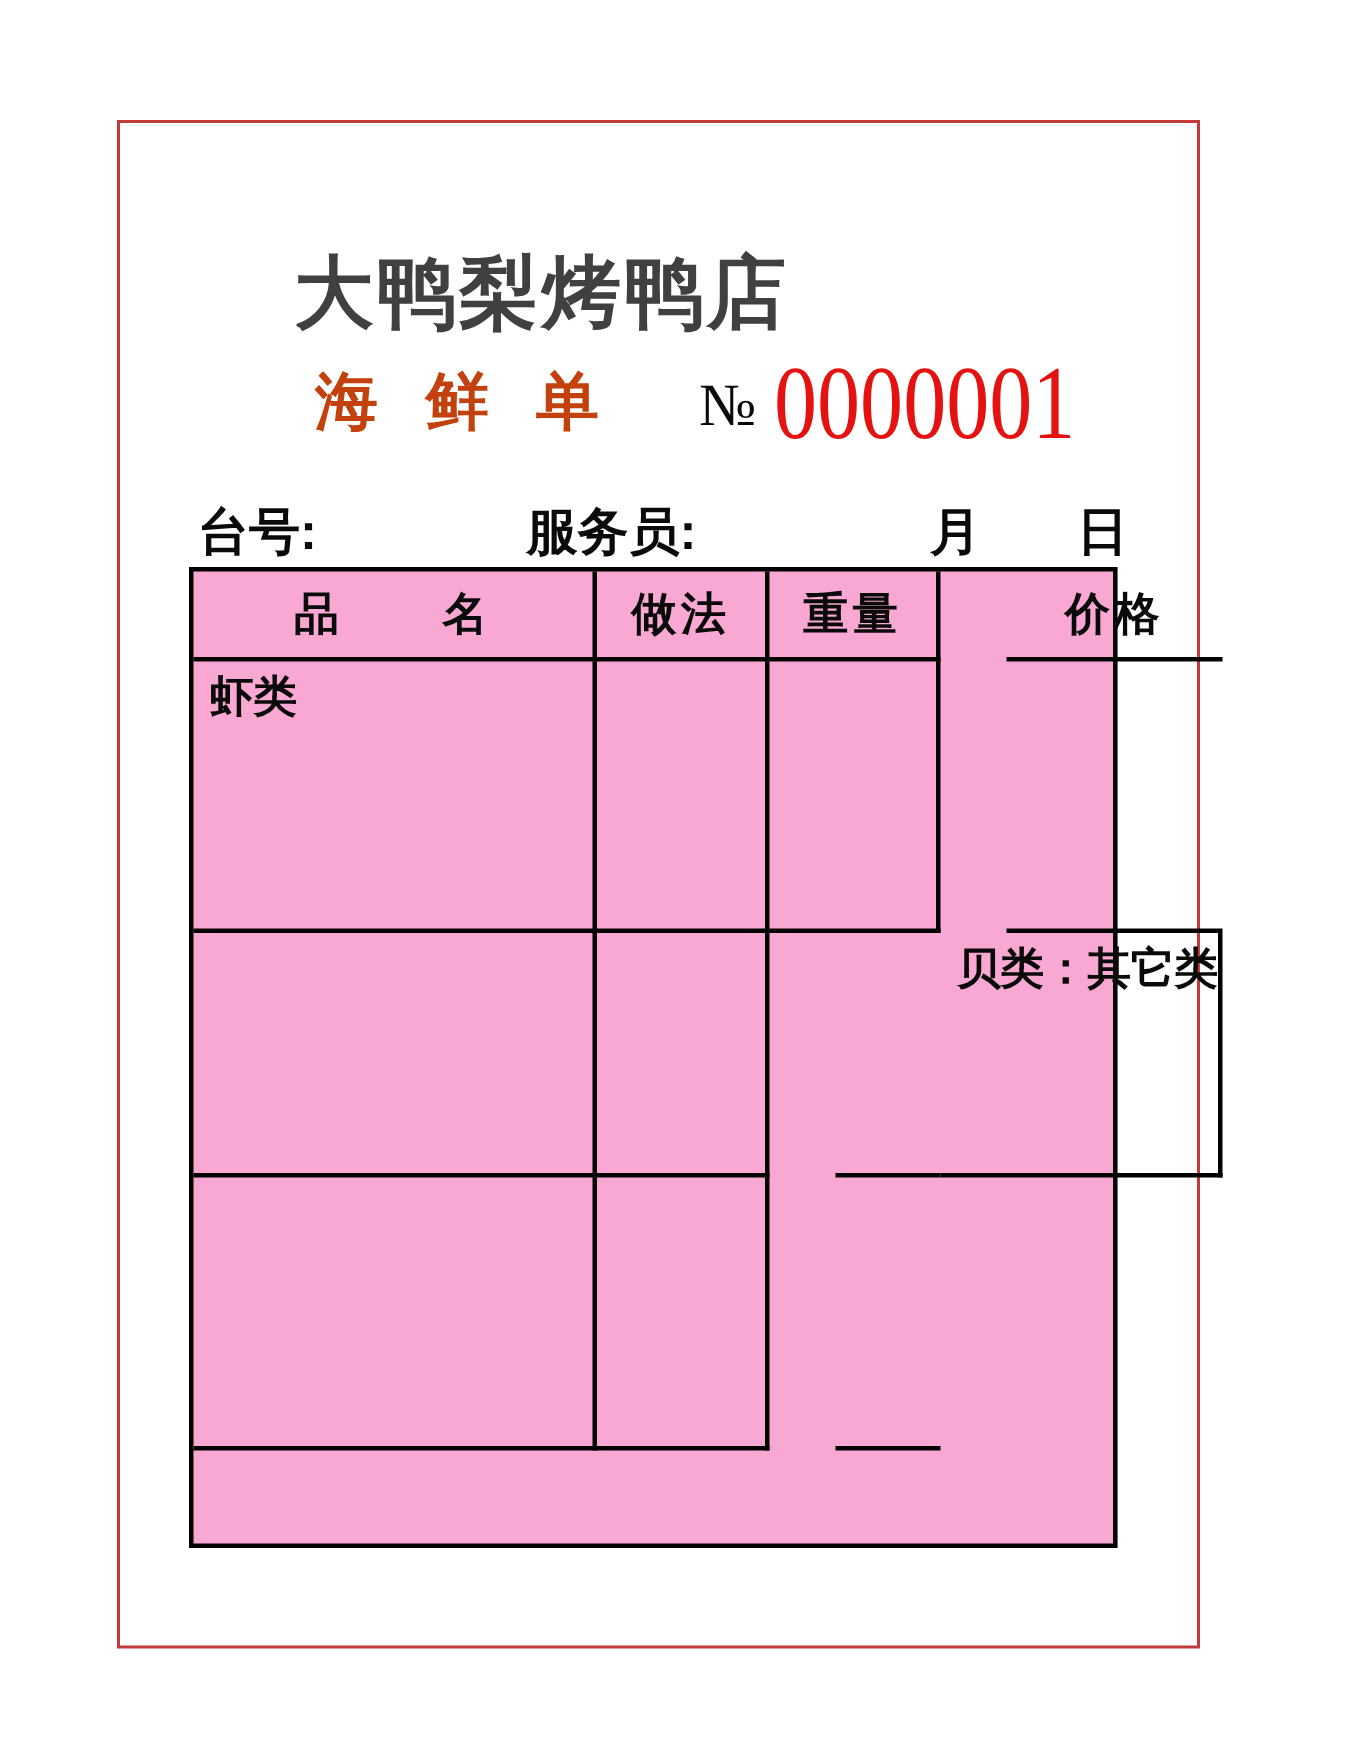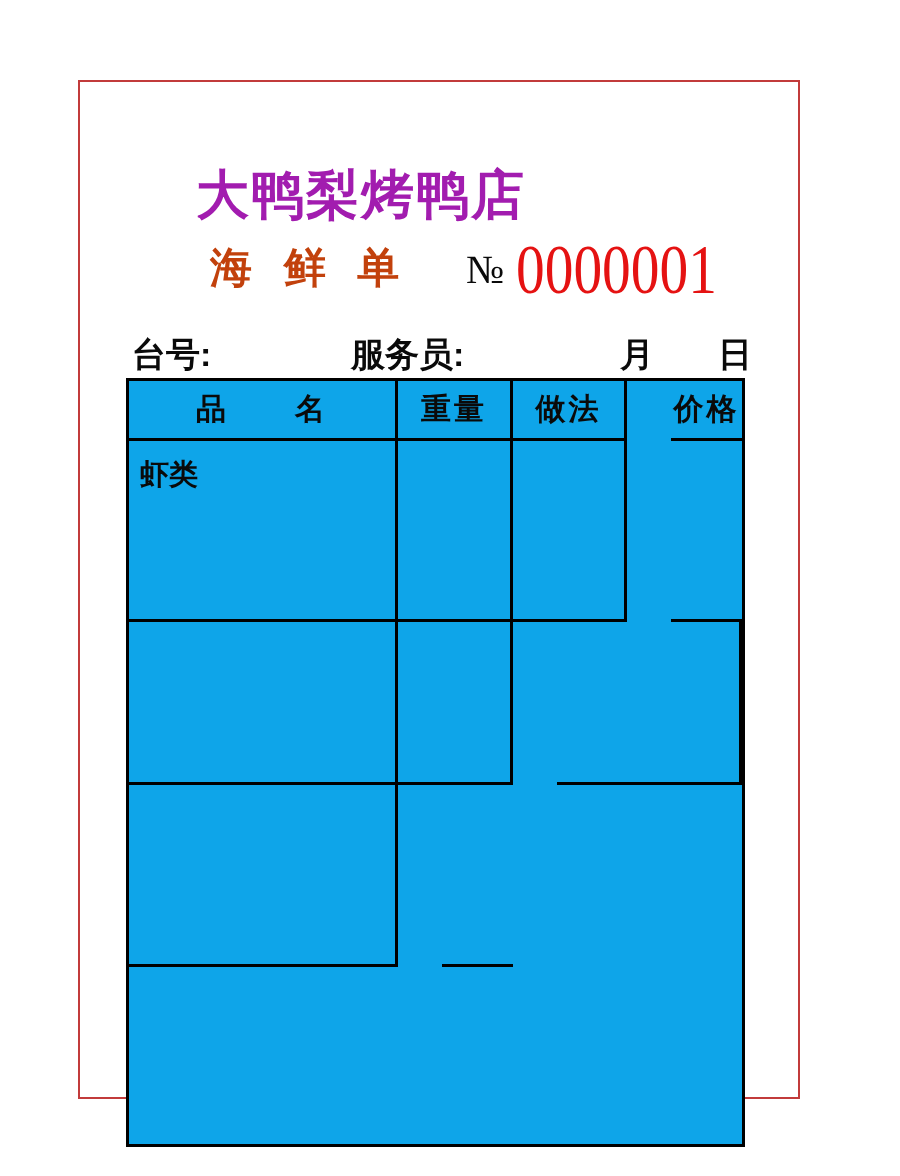--- a/index.html
+++ b/index.html
@@ -17,21 +17,21 @@
     left:78px; top:80px;
     width:722px; height:1019px;
     border:2px solid #c23b3b;
   }
   .title {
     position:absolute;
     left:196px; top:160px;
     font-family:"Liberation Serif", serif;
     font-size:53px; font-weight:600;
     letter-spacing:2px;
-    color:#a21caf;
+    color:#404040;
     white-space:nowrap;
   }
   .subtitle {
     position:absolute;
     left:210px; top:240px;
     font-size:42px; font-weight:800;
     word-spacing:18px;
     letter-spacing:1px;
     color:#c2410c;
     white-space:nowrap;
@@ -62,37 +62,37 @@
     white-space:nowrap;
   }
   .info-table-no { left:132px; }
   .info-server   { left:351px; }
   .info-month    { left:620px; }
   .info-day      { left:718px; }
 
   .order-table {
     position:absolute;
     left:126px; top:378px;
-    width:619px; height:769px;
+    width:619px; height:654px;
     border:3px solid #000;
     display:grid;
     grid-template-columns:269px 115px 114px 1fr;
     grid-template-rows:60px 181px 163px 182px 1fr;
-    background:#0ea5e9;
+    background:#f9a8d4;
   }
   .cell { border-right:3px solid #000; border-bottom:3px solid #000; }
   .cell.last-col { border-right:none;margin-left:44px; }
   .head {
     display:flex; align-items:center; justify-content:center;
     font-size:30px; font-weight:bold;
     letter-spacing:3px;
     white-space:pre;
   }
   .cat {
-    padding:14px 0 0 11px;
+    padding:4px 0 0 11px;
     font-size:29px; font-weight:bold;
     white-space:nowrap;
   }
   .notes {
     grid-column:1 / span 4;
     border-right:none; border-bottom:none;
   }
 </style>
 </head>
 <body>
@@ -107,32 +107,33 @@
   <div class="serial-number">0000001</div>
 
   <div class="info-label info-table-no">台号:</div>
   <div class="info-label info-server">服务员:</div>
   <div class="info-label info-month">月</div>
   <div class="info-label info-day">日</div>
 
   <div class="order-table">
 
     <div class="cell head">品　　名</div>
+    <div class="cell head">做法</div>
     <div class="cell head">重量</div>
-    <div class="cell head">做法</div>
     <div class="cell head last-col">价格</div>
 
     <div class="cell cat">虾类</div>
     <div class="cell"></div>
     <div class="cell"></div>
     <div class="cell last-col"></div>
 
     <div class="cell"></div>
     <div class="cell"></div>
     <div class="cell last-col"></div>
 
+    <div class="cell cat">贝类：其它类</div>
     <div class="cell"></div>
     <div class="cell"></div>
     <div class="cell last-col"></div>
 
     <div class="cell notes"></div>
   </div>
 </div>
 
 </body></html>

